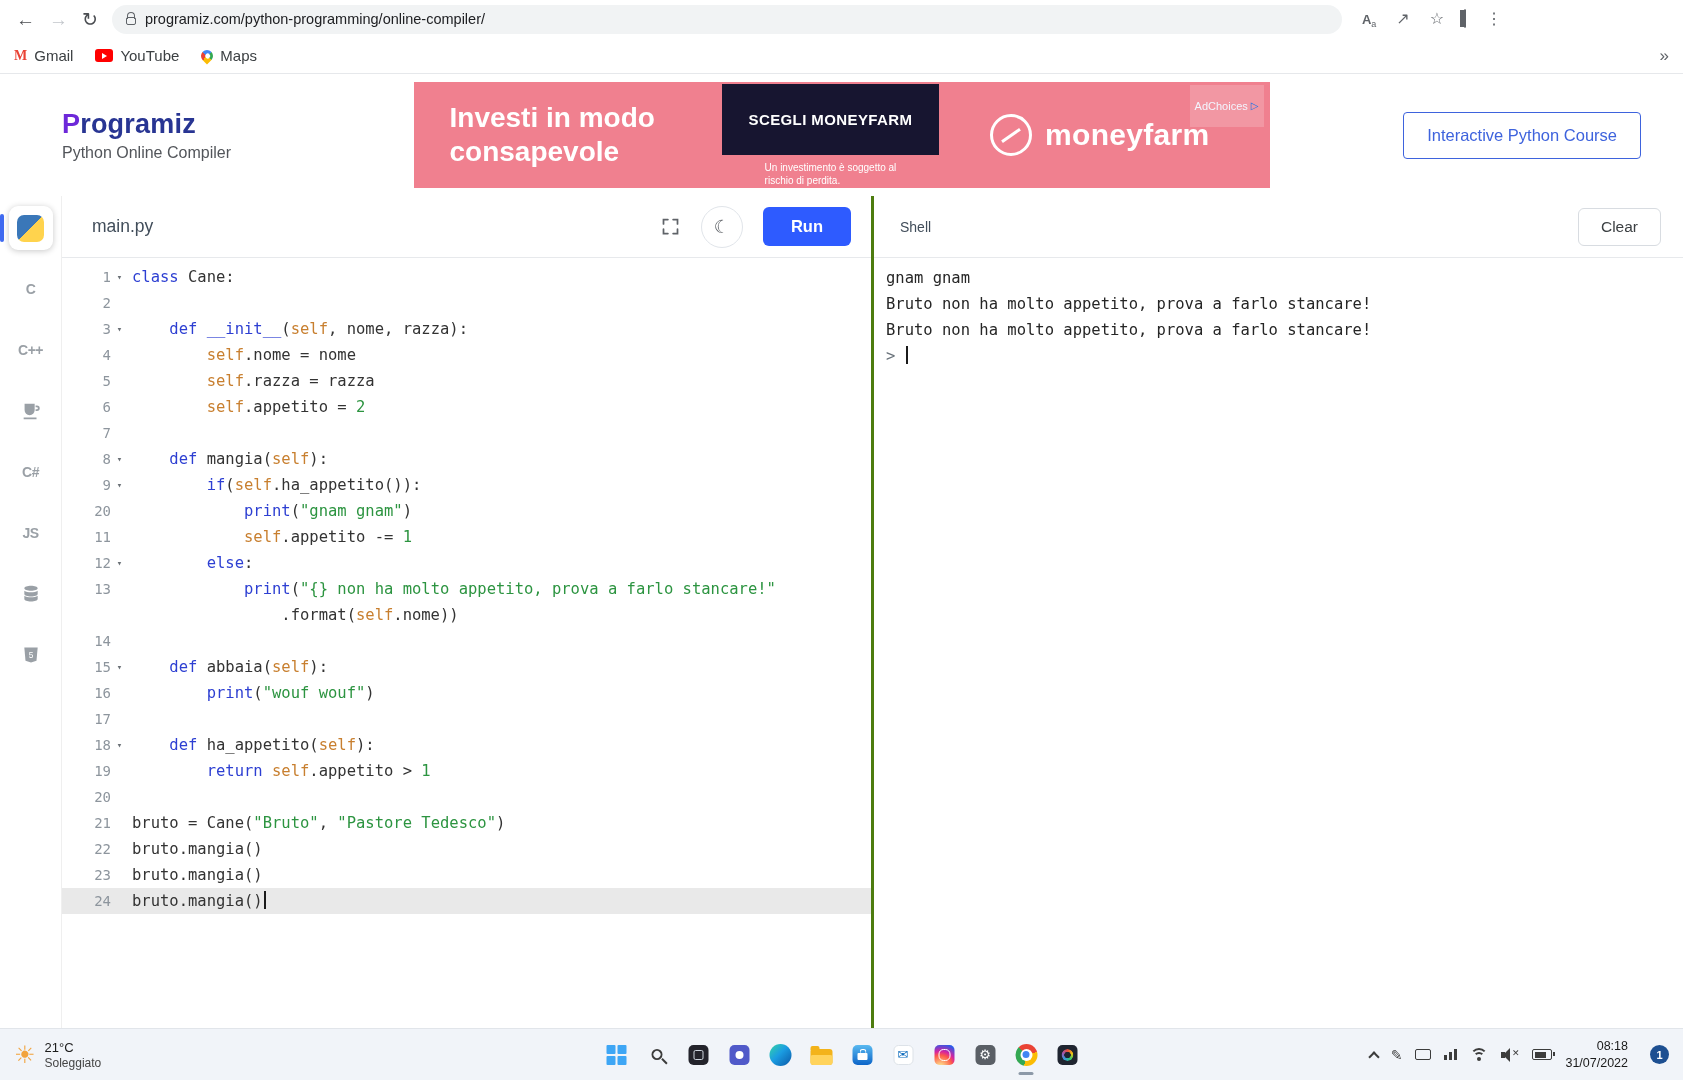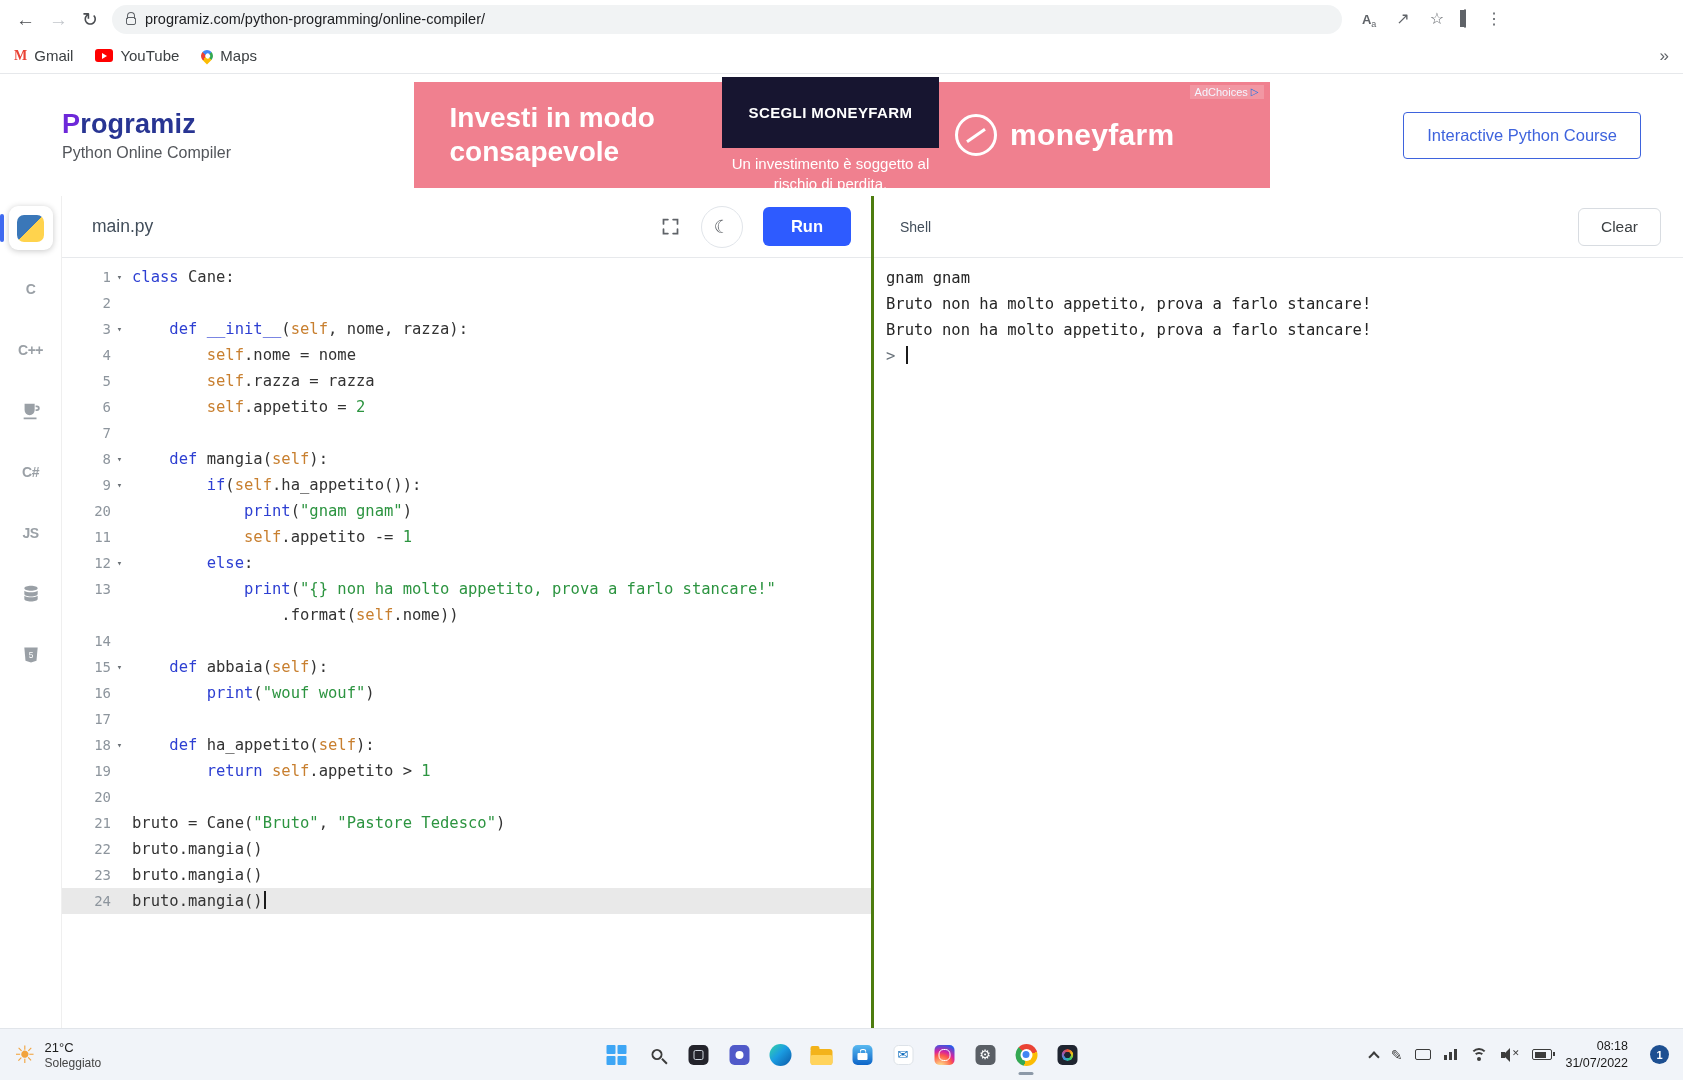--- a/index.html
+++ b/index.html
@@ -33,27 +33,27 @@
 .bm-maps::after{content:'';position:absolute;inset:3.5px;background:#fff;border-radius:50%}
 .bm-chevrons{margin-left:auto;color:#5f6368;font-size:17px;cursor:pointer}
 
 
 .page{flex:1;display:flex;flex-direction:column;overflow:hidden;background:#fff}
 .page-header{height:122px;flex:0 0 122px;position:relative;display:flex;align-items:center;padding:0 42px 0 62px}
 .logo-text{font-size:27px;font-weight:bold;color:var(--logo_navy,#283593);letter-spacing:.2px}
 .logo-text::first-letter{color:var(--logo_accent,#6d28d9)}
 .logo-sub{font-size:16px;color:#52555a;margin-top:4px}
 .ad-banner{position:absolute;left:50%;top:8px;transform:translateX(-50%);width:856px;height:106px;background:var(--ad_pink,#f0808f);display:flex;align-items:center}
-.adchoices{position:absolute;top:3px;right:6px;font-size:11px;color:#f3f6ff;background:rgba(255,255,255,.18);padding:1px 5px;display:flex;gap:3px}
+.adchoices{position:absolute;top:3px;right:6px;font-size:11px;color:#f3f6ff;background:rgba(255,255,255,.18);padding:15px 5px;display:flex;gap:3px}
 .adchoices i{color:#1a73e8;font-style:normal;font-size:10px}
 .ad-headline{color:#fff;font-size:28px;font-weight:bold;line-height:1.2;padding-left:36px;width:300px}
 .ad-center{display:flex;flex-direction:column;align-items:center;margin-left:8px}
 .ad-cta{background:var(--cta_dark,#171530);color:#fff;font-size:15px;font-weight:bold;letter-spacing:.4px;padding:27px 27px;border:none;cursor:pointer}
-.ad-disc{color:#fff;font-size:15px;text-align:center;margin-top:6px;line-height:1.3}
-.ad-brand{display:flex;align-items:center;gap:13px;margin-left:auto;padding-right:95px}
+.ad-disc{color:#fff;font-size:10px;text-align:left;margin-top:6px;line-height:1.3}
+.ad-brand{display:flex;align-items:center;gap:13px;margin-left:auto;padding-right:60px}
 .mf-mark{width:42px;height:42px;border:3px solid #fff;border-radius:50%;position:relative}
 .mf-mark::after{content:'';position:absolute;left:7px;top:17px;width:22px;height:3px;background:#fff;transform:rotate(-35deg)}
 .ad-brand-name{color:#fff;font-size:30px;font-weight:bold;letter-spacing:.3px}
 .course-btn{margin-left:auto;background:#fff;border:1px solid var(--course_blue,#3e63dd);color:var(--course_blue,#3e63dd);font-size:16.5px;padding:13px 23px;border-radius:4px;cursor:pointer;font-family:inherit}
 
 
 .page-body{flex:1;display:flex;overflow:hidden}
 .lang-sidebar{width:62px;flex:0 0 62px;display:flex;flex-direction:column;align-items:center;padding-top:10px;gap:17px;border-right:1px solid #efefef}
 .lang-item{width:44px;height:44px;display:flex;align-items:center;justify-content:center;cursor:pointer;position:relative;color:#9aa0a6}
 .lang-item.active{background:#fff;border-radius:9px;box-shadow:0 1px 6px rgba(0,0,0,.22)}

